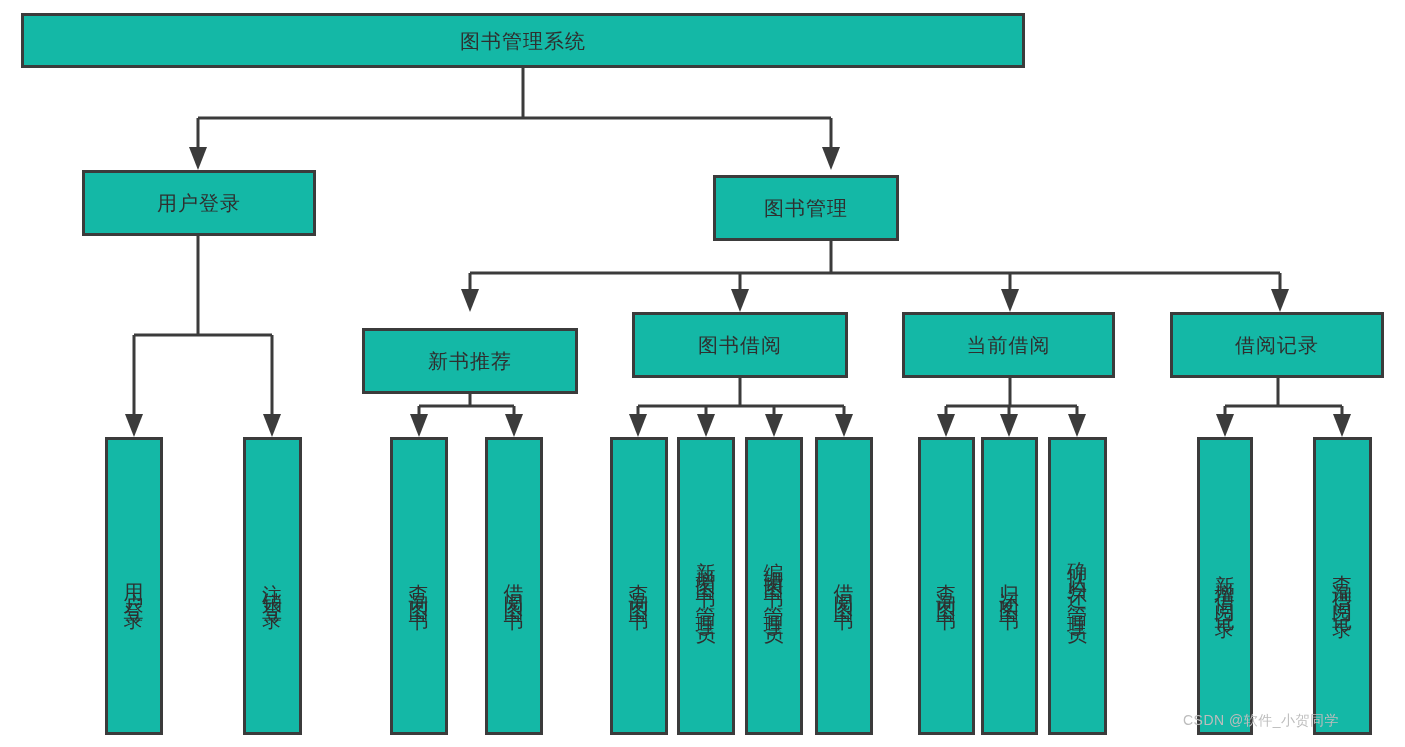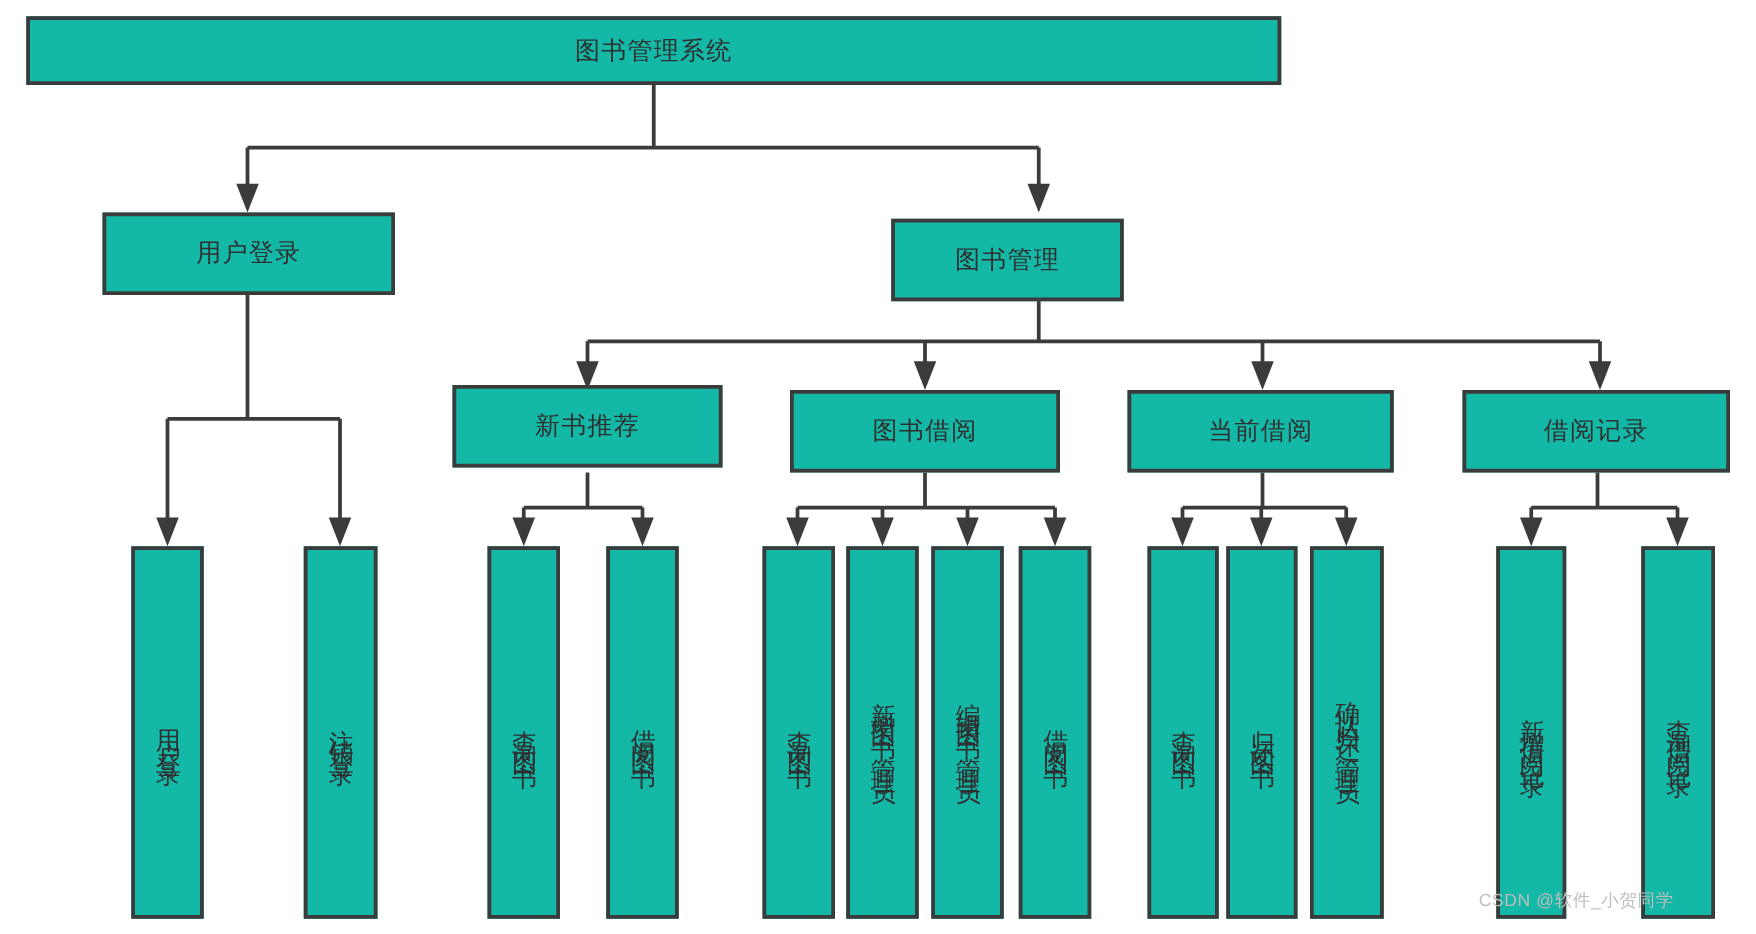--- a/index.html
+++ b/index.html
@@ -104,21 +104,21 @@
     <span>图书管理系统</span>
   </div>
 
   <div class="box hbox" style="left:82px; top:170px; width:234px; height:66px;">
     <span>用户登录</span>
   </div>
   <div class="box hbox" style="left:713px; top:155px; width:186px; height:66px;margin-top:20px;">
     <span>图书管理</span>
   </div>
 
-  <div class="box hbox" style="left:362px; top:308px; width:216px; height:66px;">
+  <div class="box hbox" style="left:362px; top:328px; width:216px; height:66px;">
     <span>新书推荐</span>
   </div>
   <div class="box hbox" style="left:632px; top:312px; width:216px; height:66px;">
     <span>图书借阅</span>
   </div>
   <div class="box hbox" style="left:902px; top:312px; width:213px; height:66px;">
     <span>当前借阅</span>
   </div>
   <div class="box hbox" style="left:1170px; top:312px; width:214px; height:66px;">
     <span>借阅记录</span>

